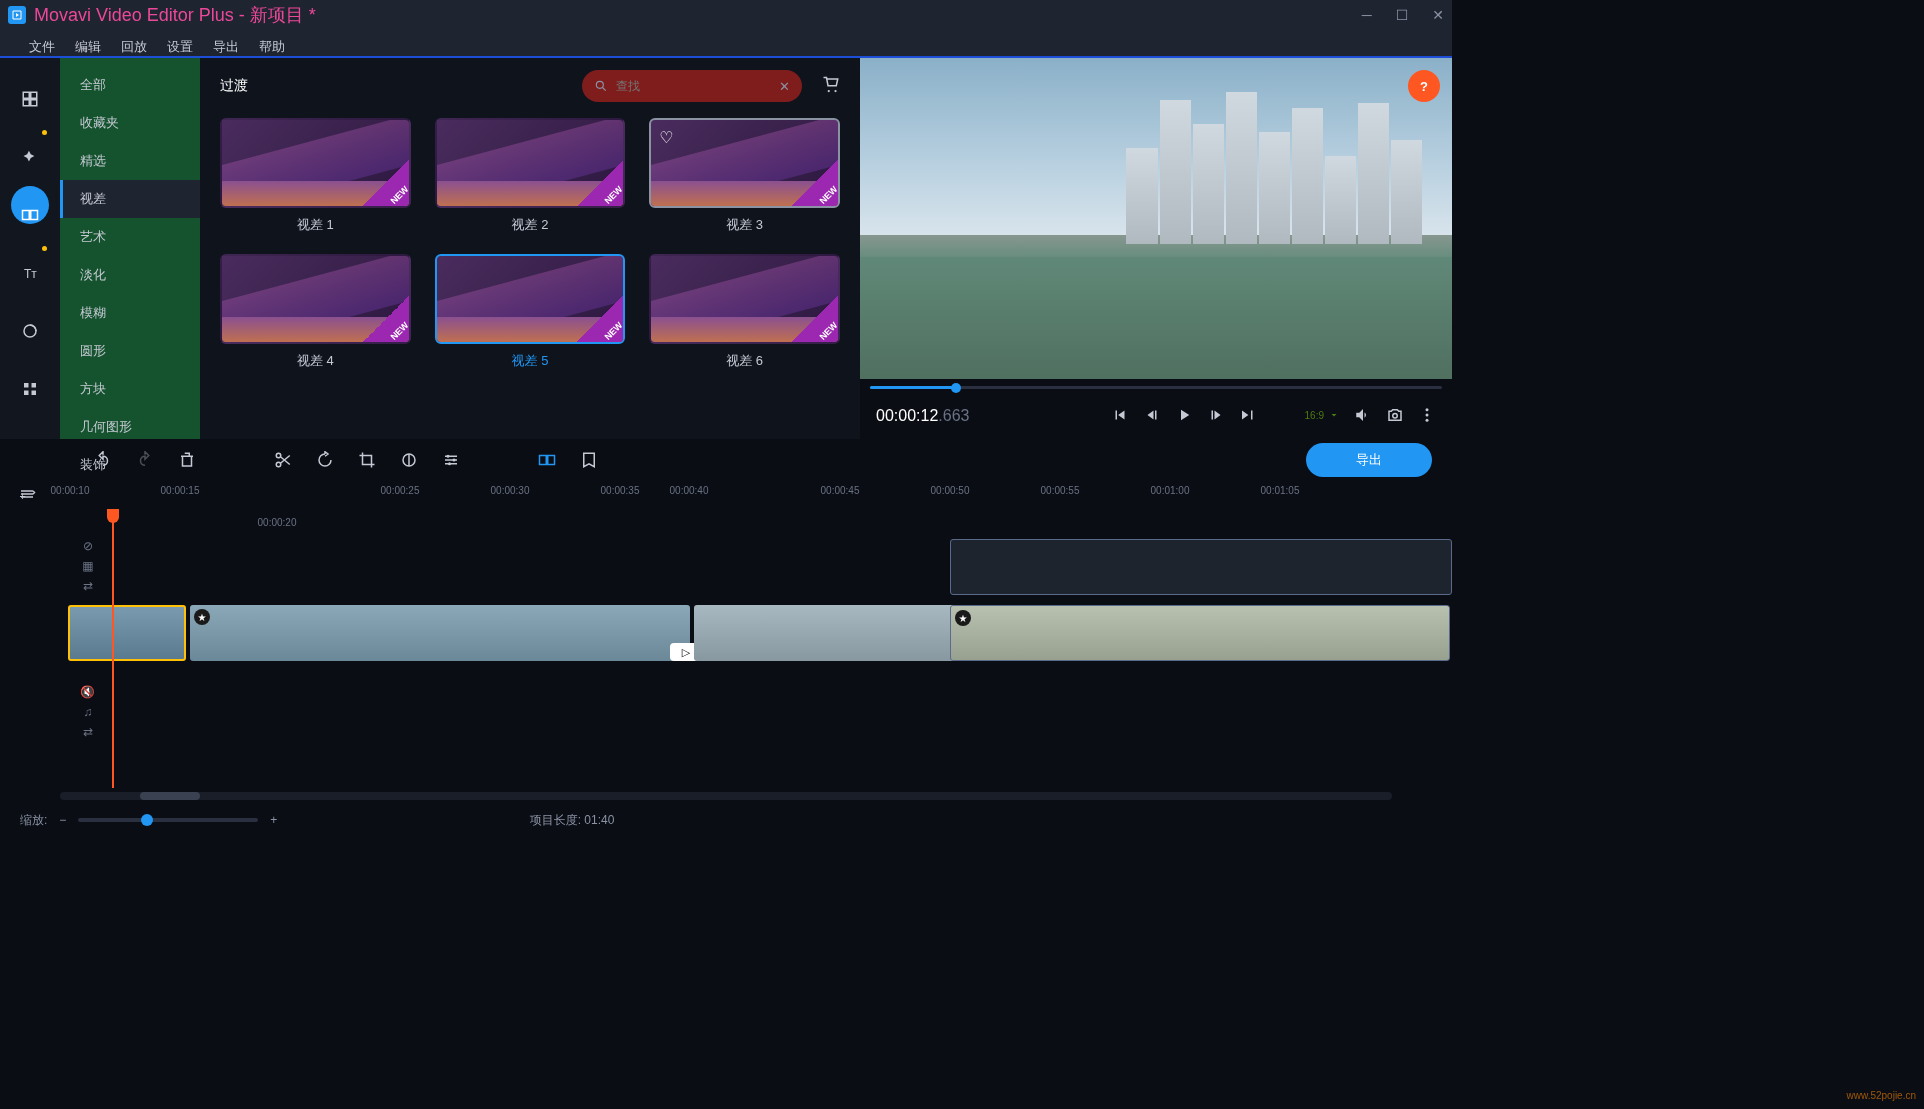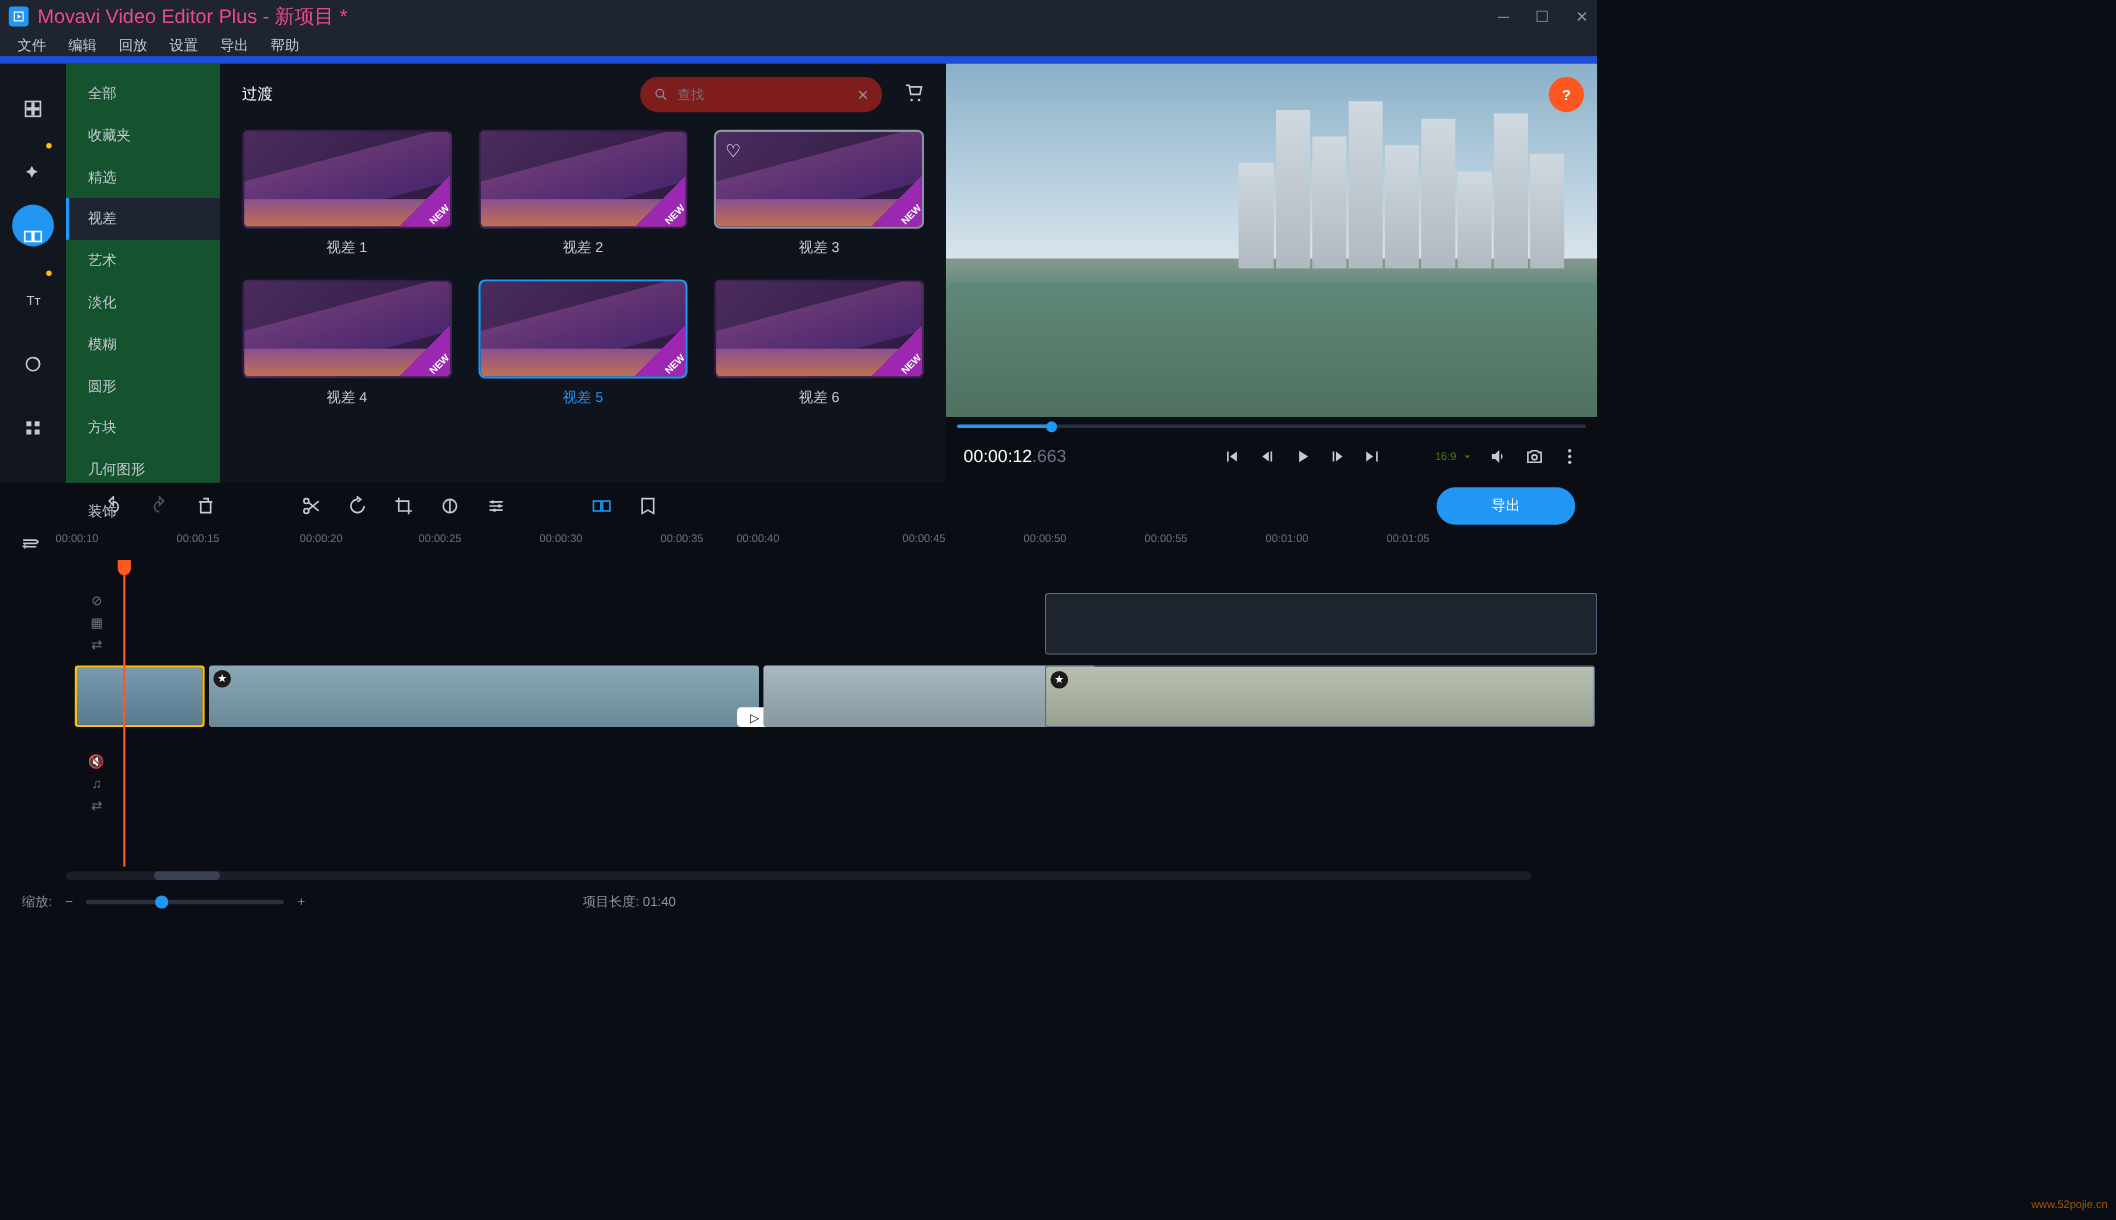--- a/index.html
+++ b/index.html
@@ -3,21 +3,21 @@
 <meta charset="utf-8">
 <style>
 *{margin:0;padding:0;box-sizing:border-box;font-family:"Microsoft YaHei",Arial,sans-serif;user-select:none}
 body{background:#0a0d14;color:#c5c9d4;width:1452px;height:836px;overflow:hidden;font-size:13px}
 .titlebar{height:30px;background:#1e2430;display:flex;align-items:center;padding:0 8px}
 .app-icon{width:18px;height:18px;background:#2196f3;border-radius:3px;margin-right:8px;display:flex;align-items:center;justify-content:center}
 .app-icon svg{width:12px;height:12px;fill:#fff}
 .title-text{color:#ec4899;font-size:18px;flex:1}
 .win-controls{display:flex;gap:24px;color:#8a92a4}
 .win-btn{cursor:pointer;font-size:14px}
-.menubar{height:28px;background:#1e2430;display:flex;align-items:center;padding:0 16px;gap:20px;border-bottom:7px solid #1d4ed8}
+.menubar{height:28px;background:#1e2430;display:flex;align-items:flex-end;padding:0 29px;gap:20px;border-bottom:2px solid #1d4ed8}
 .menu-item{color:#c5c9d4;font-size:13px;cursor:pointer}
 .main-area{display:flex;height:381px}
 .toolbar-left{width:60px;background:#12161f;display:flex;flex-direction:column;align-items:center;padding-top:12px;gap:20px}
 .tool-btn{width:38px;height:38px;border-radius:50%;display:flex;align-items:flex-end;justify-content:center;cursor:pointer;color:#c5c9d4;position:relative}
 .tool-btn.active{background:#2196f3;color:#fff}
 .tool-btn .dot{position:absolute;top:2px;right:2px;width:5px;height:5px;background:#ffc107;border-radius:50%}
 .category-panel{width:140px;background:#14532d;padding-top:8px}
 .cat-item{padding:10px 20px;color:#c5c9d4;font-size:13px;cursor:pointer}
 .cat-item.active{background:#1e2430;border-left:3px solid #2196f3;padding-left:17px}
 .transitions-panel{flex:1;background:#0f131c;padding:12px 20px;overflow-y:auto}
@@ -389,21 +389,21 @@
     <span class="export-btn">导出</span>
   </div>
 
   <div class="timeline-ruler">
     <span class="add-track-btn"><svg viewBox="0 0 24 24">
           <path d="M4 8h16M4 12h16M4 16h16M20 8l2 2-2 2" fill="none" stroke="currentColor" stroke-width="2"></path>
           <text x="2" y="20" font-size="14">+</text>
         </svg></span>
   <span class="ruler-tick" style="left: 70px;">00:00:10</span>
       <span class="ruler-tick" style="left: 180px;">00:00:15</span>
-      <span class="ruler-tick" style="left: 292px;">00:00:20</span>
+      <span class="ruler-tick" style="left: 277px; margin-top: 32px;">00:00:20</span>
       <span class="ruler-tick" style="left: 400px;">00:00:25</span>
       <span class="ruler-tick" style="left: 510px;">00:00:30</span>
       <span class="ruler-tick" style="left: 620px;">00:00:35</span>
       <span class="ruler-tick" style="left: 689px;">00:00:40</span>
       <span class="ruler-tick" style="left: 840px;">00:00:45</span>
       <span class="ruler-tick" style="left: 950px;">00:00:50</span>
       <span class="ruler-tick" style="left: 1060px;">00:00:55</span>
       <span class="ruler-tick" style="left: 1170px;">00:01:00</span>
       <span class="ruler-tick" style="left: 1280px;">00:01:05</span>
     </div>

